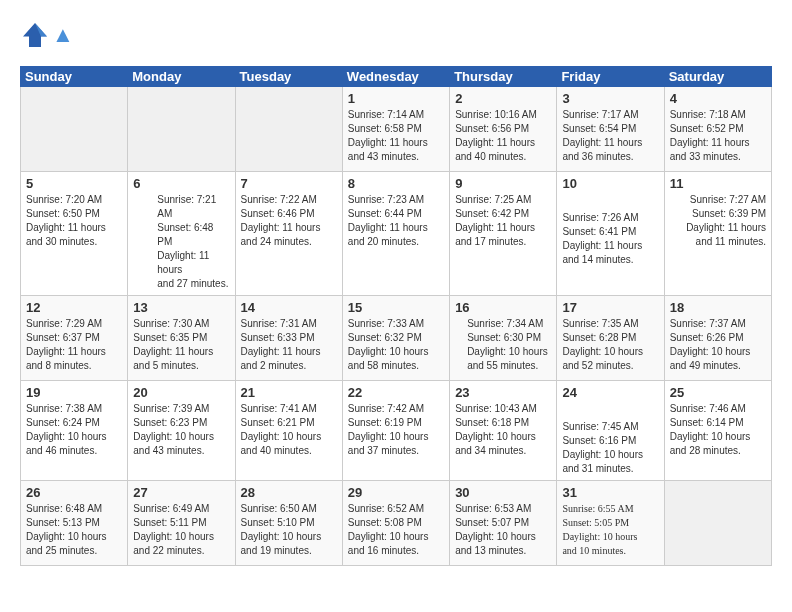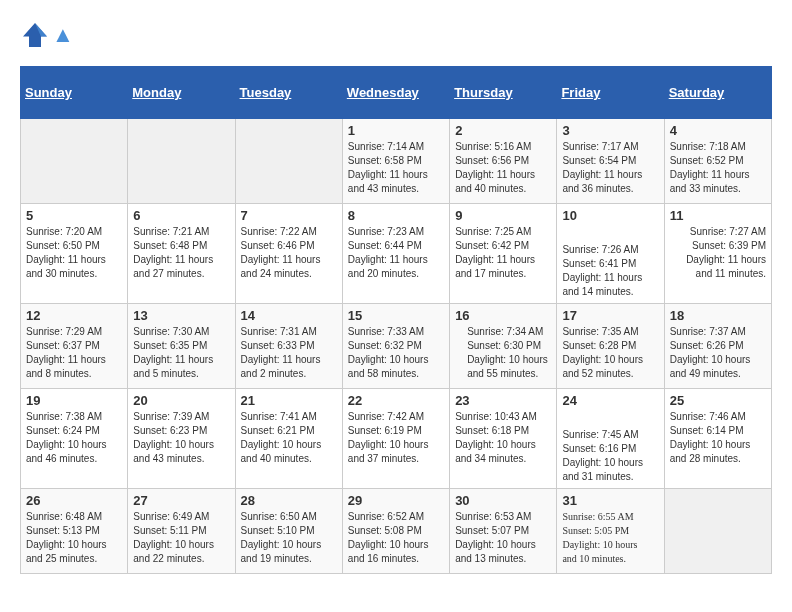--- a/index.html
+++ b/index.html
@@ -52,24 +52,23 @@
     .calendar {
       width: 100%;
       border-collapse: collapse;
       border: 1px solid #ccc;
     }
     .calendar th {
       background-color: #2b5fad;
       color: #fff;
       font-size: 13px;
       font-weight: bold;
-      padding: 18px 4px;
+      padding: 2px 4px;
       text-align: left;
       border: 1px solid #2b5fad;
-      text-decoration: underline;
     }
     .calendar td {
       vertical-align: top;
       border: 1px solid #ccc;
       padding: 4px 5px;
       width: calc(100% / 7);
       font-size: 10.5px;
       color: #333;
       background: #fff;
       min-height: 85px;
@@ -136,21 +135,21 @@
           <td class="empty-cell"></td>
           <td>
             <span class="day-number">1</span>
             <div class="day-info" style="white-space: pre-line;">Sunrise: 7:14 AM
 Sunset: 6:58 PM
 Daylight: 11 hours
 and 43 minutes.</div>
           </td>
           <td>
             <span class="day-number">2</span>
-            <div class="day-info" style="white-space: pre-line;">Sunrise: 5:16 AM
+            <div class="day-info" style="white-space: pre-line;">Sunrise: 10:16 AM
 Sunset: 6:56 PM
 Daylight: 11 hours
 and 40 minutes.</div>
           </td>
           <td>
             <span class="day-number">3</span>
             <div class="day-info" style="white-space: pre-line;">Sunrise: 7:17 AM
 Sunset: 6:54 PM
 Daylight: 11 hours
 and 36 minutes.</div>
@@ -166,21 +165,21 @@
         <tr>
           <td>
             <span class="day-number">5</span>
             <div class="day-info" style="white-space: pre-line;">Sunrise: 7:20 AM
 Sunset: 6:50 PM
 Daylight: 11 hours
 and 30 minutes.</div>
           </td>
           <td>
             <span class="day-number">6</span>
-            <div class="day-info" style="white-space: pre-line;">Sunrise: 7:21 AM
+            <div class="day-info" style="white-space: pre-line; margin-left: 24px;">Sunrise: 7:21 AM
 Sunset: 6:48 PM
 Daylight: 11 hours
 and 27 minutes.</div>
           </td>
           <td>
             <span class="day-number">7</span>
             <div class="day-info" style="white-space: pre-line;">Sunrise: 7:22 AM
 Sunset: 6:46 PM
 Daylight: 11 hours
 and 24 minutes.</div>

